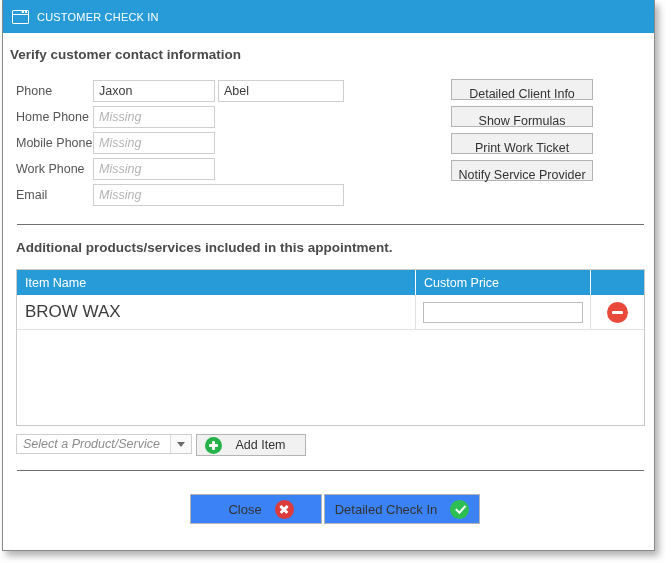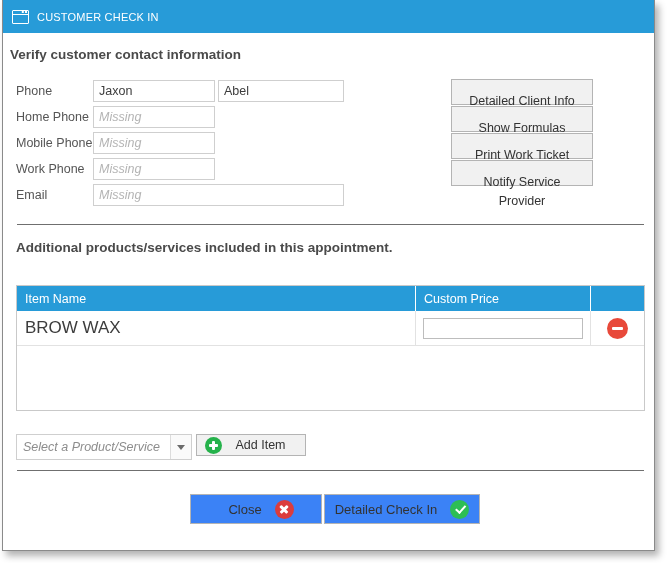--- a/index.html
+++ b/index.html
@@ -144,35 +144,35 @@
     left: 448px;
     width: 142px;
     height: 21px;
     background: #f1f1f1;
     border: 1px solid #b4b4b4;
     box-sizing: border-box;
     font-size: 12.5px;
     color: #333333;
     font-family: "Liberation Sans", sans-serif;
     cursor: pointer;
-    padding: 12px;
+    padding: 5px;
     line-height: 19px;
   }
   #btn-detailed { top: 46px; }
   #btn-formulas { top: 73px; }
   #btn-ticket   { top: 100px; }
   #btn-notify   { top: 127px; }
 
   
   #table {
     position: absolute;
     left: 13px;
-    top: 252px;
+    top: 236px;
     width: 629px;
-    height: 126px;
+    height: 157px;
     border: 1px solid #c9c9c9;
     box-sizing: border-box;
     background: #ffffff;
   }
   #table-head {
     display: flex;
     height: 25px;
     background: #279BD8;
   }
   .th {
@@ -287,21 +287,21 @@
     border-width: 0 2.6px 2.6px 0;
     transform: rotate(42deg) translate(0px, -1px);
   }
 
   
   #select-wrap {
     position: absolute;
     left: 13px;
     top: 401px;
     width: 176px;
-    height: 26px;
+    height: 20px;
     border: 1px solid #cfcfcf;
     box-sizing: border-box;
     background: #ffffff;
     display: flex;
     align-items: center;
     cursor: pointer;
   }
   #select-text {
     flex: 1;
     font-size: 12.5px;

